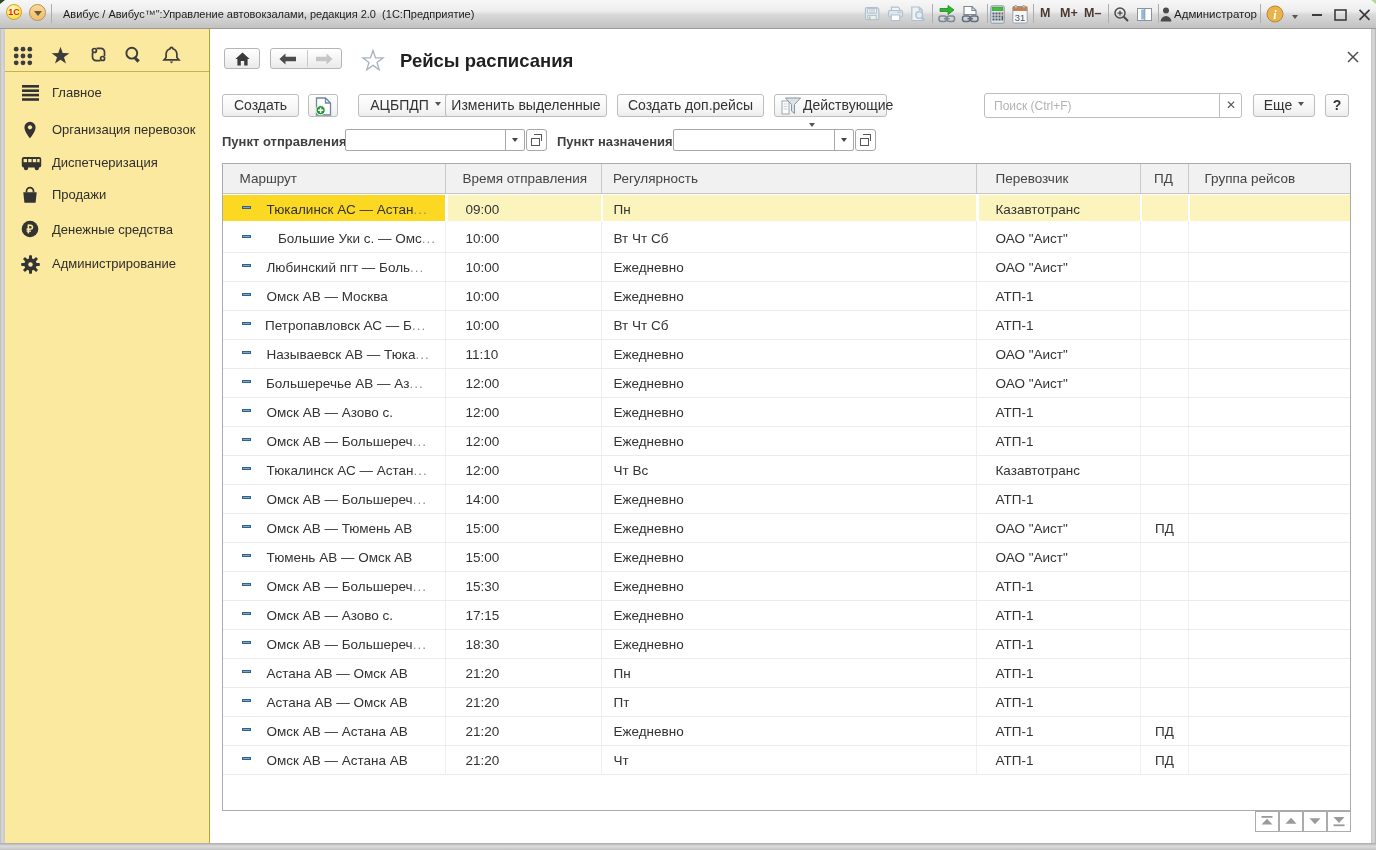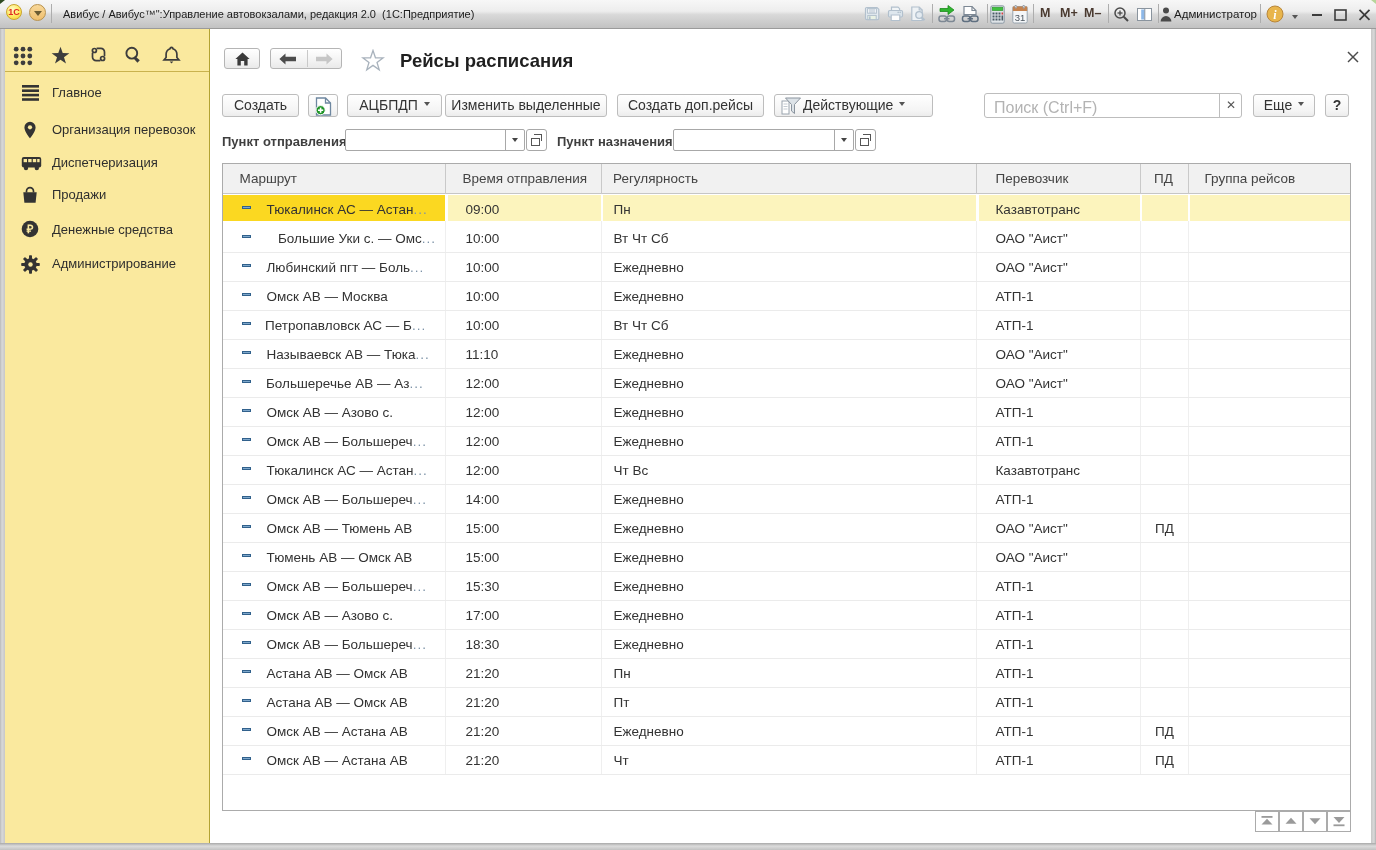--- a/index.html
+++ b/index.html
@@ -47,26 +47,26 @@
 .btn-nav { left:60px; width:72px; }
 .nav-div { position:absolute; left:36px; top:1px; width:1px; height:17px; background:#c9c9c9; }
 .star-big { position:absolute; left:151px; top:20px; }
 .page-title { position:absolute; left:190px; top:21px; font-size:18.5px; font-weight:bold; color:#1f1f1f; }
 
 .tb { position:absolute; top:65px; height:23px; background:linear-gradient(#ffffff,#f4f4f4 75%,#ececec); border:1px solid #bdbdbd; border-radius:3px;
   font-size:14px; color:#333; text-align:center; }
 .tb span.caret { display:inline-block; margin-left:6px; width:0; height:0; border:3.5px solid transparent; border-top:4.5px solid #555; vertical-align:1px; }
 .b-create { left:12px; width:77px; line-height:21px; }
 .b-newdoc { left:98px; width:30px; }
-.b-acb { left:137px; width:95px; line-height:21px; }
+.b-acb { left:148px; width:95px; line-height:21px; }
 .b-edit { left:235px; width:162px; line-height:21px; }
 .b-dop { left:407px; width:147px; line-height:21px; }
-.b-act { left:564px; width:159px; line-height:21px; text-align:left; padding-left:28px; }
+.b-act { left:564px; width:113px; line-height:21px; text-align:left; padding-left:28px; }
 .search { position:absolute; left:774px; top:64px; width:258px; height:25px; border:1px solid #bdbdbd; border-radius:3px; background:#fff; }
-.search .ph { position:absolute; left:9px; top:5px; font-size:16px; color:#b3b3b3;text-align:right; }
+.search .ph { position:absolute; left:9px; top:5px; font-size:12px; color:#b3b3b3;text-align:right; }
 .search .xdiv { position:absolute; right:21px; top:0; width:1px; height:23px; background:#bdbdbd; }
 .search .xx { position:absolute; right:5px; top:4px; font-size:12px; color:#555; }
 .b-more { left:1043px; width:62px; line-height:21px; }
 .b-help { left:1115px; width:24px; line-height:21px; font-weight:bold; }
 
 .flabel { position:absolute; top:105px; font-size:13px; color:#3f3f3f;font-weight:bold; }
 .combo { position:absolute; top:100px; height:22px; border:1px solid #a8a8a8; border-radius:2px; background:#fff; }
 .combo .dd { position:absolute; right:0; top:0; width:19px; height:20px; border-left:1px solid #a8a8a8; }
 .combo .dd:after { content:""; position:absolute; left:6px; top:8px; border:3.5px solid transparent; border-top:4.5px solid #444; }
 .openbtn { position:absolute; top:100px; width:21px; height:22px; border:1px solid #a8a8a8; border-radius:3px; background:#fff; }
@@ -500,21 +500,21 @@
           <div class="row" style="top:377px">
             <div class="rowicon"></div>
             <div class="cell" style="left:43.5px">Омск АВ — Большереч<span class="el">...</span></div>
             <div class="cell" style="left:242.5px">15:30</div>
             <div class="cell" style="left:390.5px">Ежедневно</div>
             <div class="cell" style="left:772.5px">АТП-1</div>
           </div>
           <div class="row" style="top:406px">
             <div class="rowicon"></div>
             <div class="cell" style="left:43.5px">Омск АВ — Азово с.</div>
-            <div class="cell" style="left:242.5px">17:00</div>
+            <div class="cell" style="left:242.5px">17:15</div>
             <div class="cell" style="left:390.5px">Ежедневно</div>
             <div class="cell" style="left:772.5px">АТП-1</div>
           </div>
           <div class="row" style="top:435px">
             <div class="rowicon"></div>
             <div class="cell" style="left:43.5px">Омск АВ — Большереч<span class="el">...</span></div>
             <div class="cell" style="left:242.5px">18:30</div>
             <div class="cell" style="left:390.5px">Ежедневно</div>
             <div class="cell" style="left:772.5px">АТП-1</div>
           </div>

